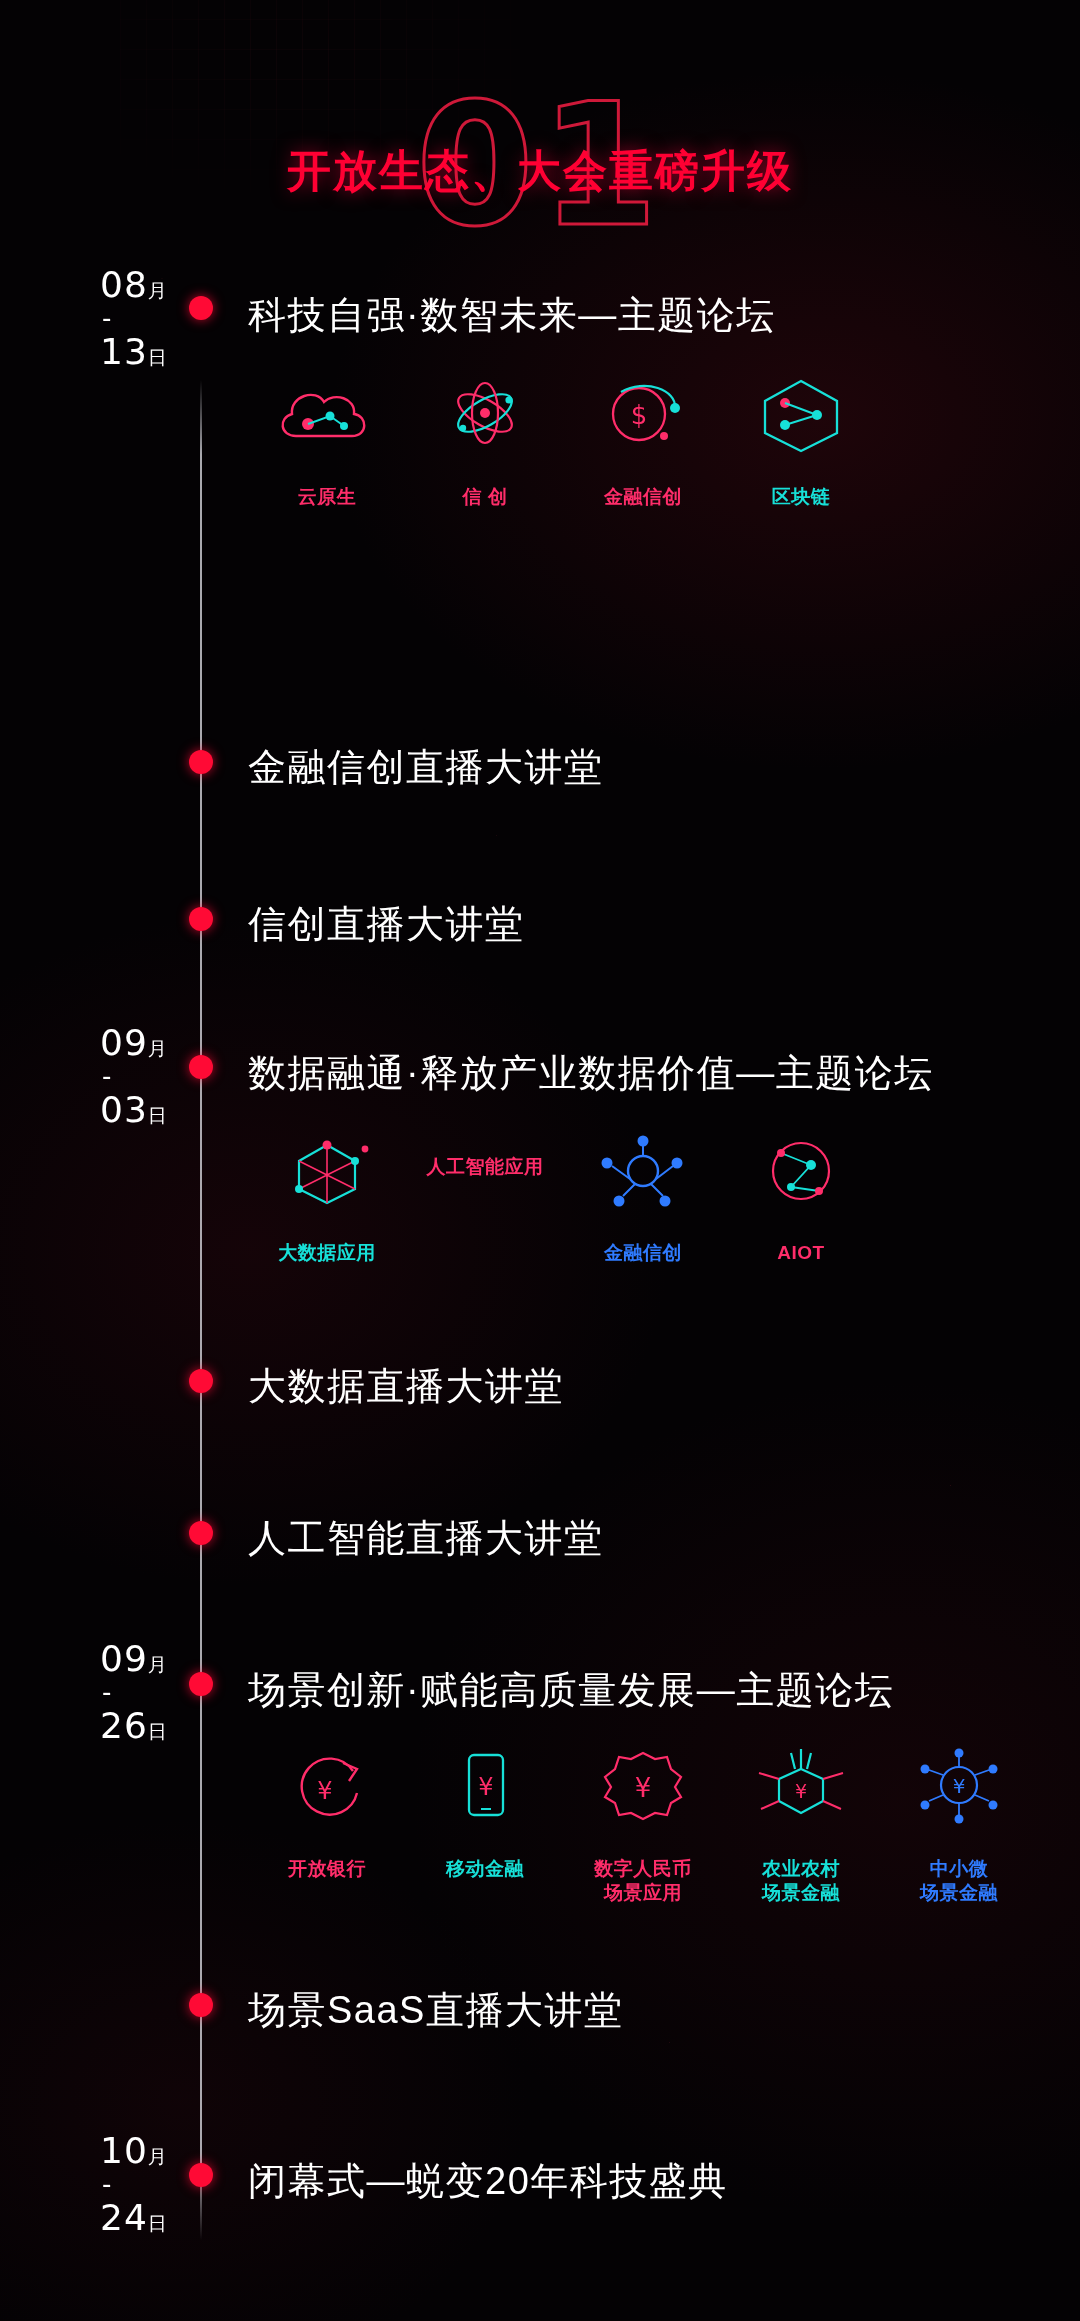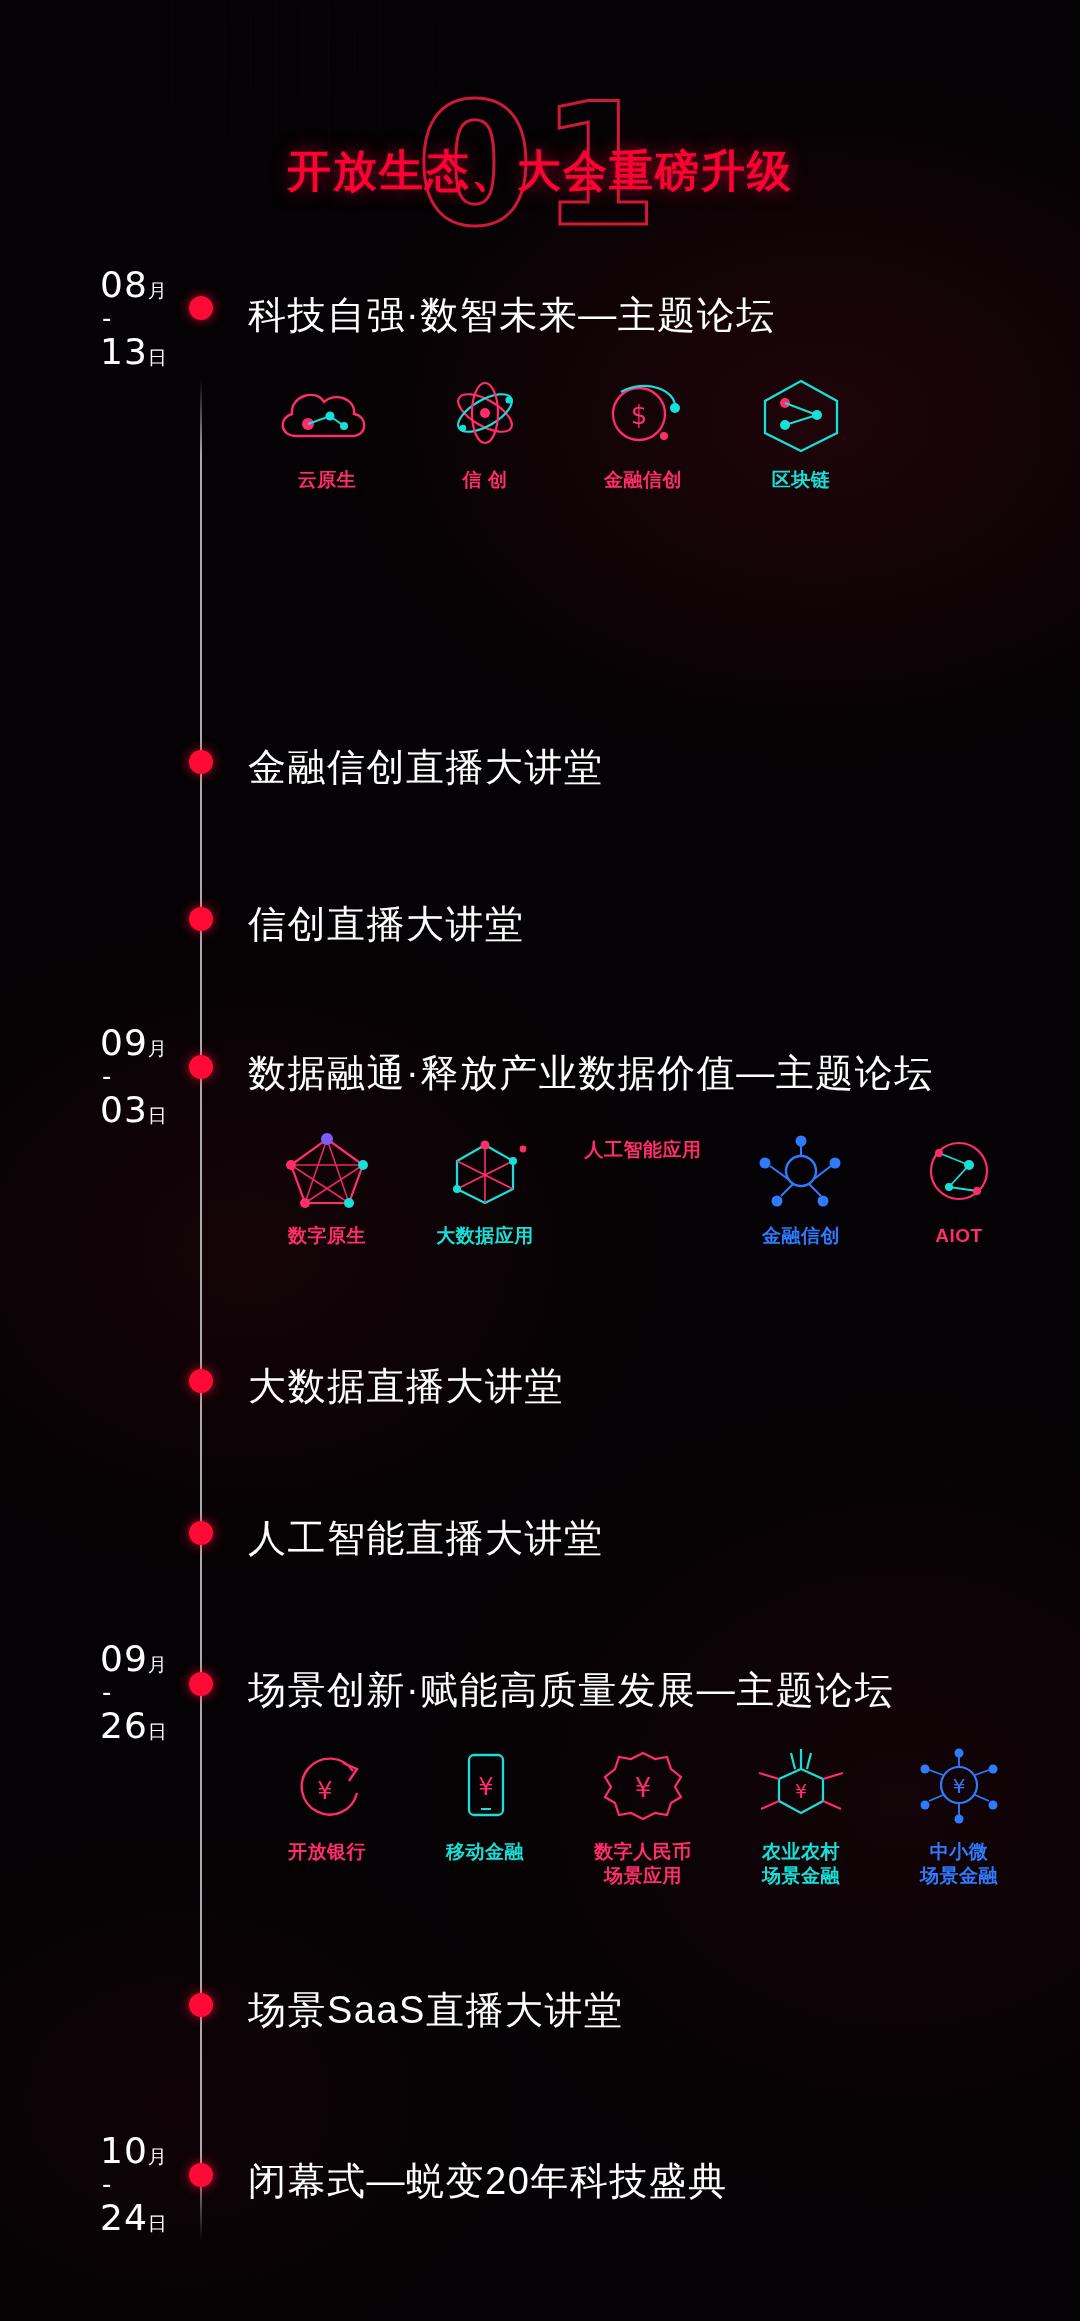--- a/index.html
+++ b/index.html
@@ -150,21 +150,21 @@
     width: 158px;
     text-align: center;
   }
   .icon-cell .glyph {
     height: 86px;
     display: flex;
     align-items: center;
     justify-content: center;
   }
   .icon-cell .caption {
-    margin-top: 12px;
+    margin-top: 29px;
     font-size: 19px;
     font-weight: bold;
     line-height: 1.25;
     letter-spacing: 0.5px;
   }
   .c-pink { color: #ff2d6a; }
   .c-cyan { color: #17e0d8; }
   .c-blue { color: #2f7bff; }
   svg { display: block; overflow: visible; }
 </style>
@@ -261,34 +261,20 @@
   <div class="event" style="top:0">
     <div class="dot" style="top:1055px"></div>
     <div class="date" style="top:1022px">
       <span class="d-line"><span>09</span><span class="unit">月</span></span>
       <span class="sep">-</span>
       <span class="d-line"><span>03</span><span class="unit">日</span></span>
     </div>
     <div class="ev-title" style="top:1048px">数据融通·释放产业数据价值—主题论坛</div>
 
     <div class="icon-row" style="top:1126px">
-      <div class="icon-cell">
-        <div class="glyph">
-          <svg width="96" height="80" viewBox="0 0 96 80">
-            <polygon points="48,10 84,36 70,74 26,74 12,36" fill="none" stroke="#ff2d6a" stroke-width="2.2"></polygon>
-            <path d="M48 10 L70 74 M48 10 L26 74 M12 36 L70 74 M84 36 L26 74 M12 36 L84 36" stroke="#ff2d6a" stroke-width="1.6" opacity="0.9"></path>
-            <circle cx="48" cy="10" r="6" fill="#7d5cff"></circle>
-            <circle cx="84" cy="36" r="5" fill="#17e0d8"></circle>
-            <circle cx="12" cy="36" r="5" fill="#ff2d6a"></circle>
-            <circle cx="70" cy="74" r="5" fill="#17e0d8"></circle>
-            <circle cx="26" cy="74" r="5" fill="#ff2d6a"></circle>
-          </svg>
-        </div>
-        <div class="caption c-pink">数字原生</div>
-      </div>
       <div class="icon-cell">
         <div class="glyph">
           <svg width="100" height="80" viewBox="0 0 100 80">
             <polygon points="50,16 78,32 78,60 50,74 22,60 22,32" fill="none" stroke="#17e0d8" stroke-width="2.2"></polygon>
             <path d="M50 16 L50 74 M22 32 L78 60 M78 32 L22 60" stroke="#ff2d6a" stroke-width="1.6"></path>
             <circle cx="50" cy="16" r="4.5" fill="#ff2d6a"></circle>
             <circle cx="78" cy="32" r="4" fill="#17e0d8"></circle>
             <circle cx="22" cy="60" r="4" fill="#17e0d8"></circle>
             <circle cx="88" cy="20" r="3.4" fill="#ff2d6a"></circle>
           </svg>

